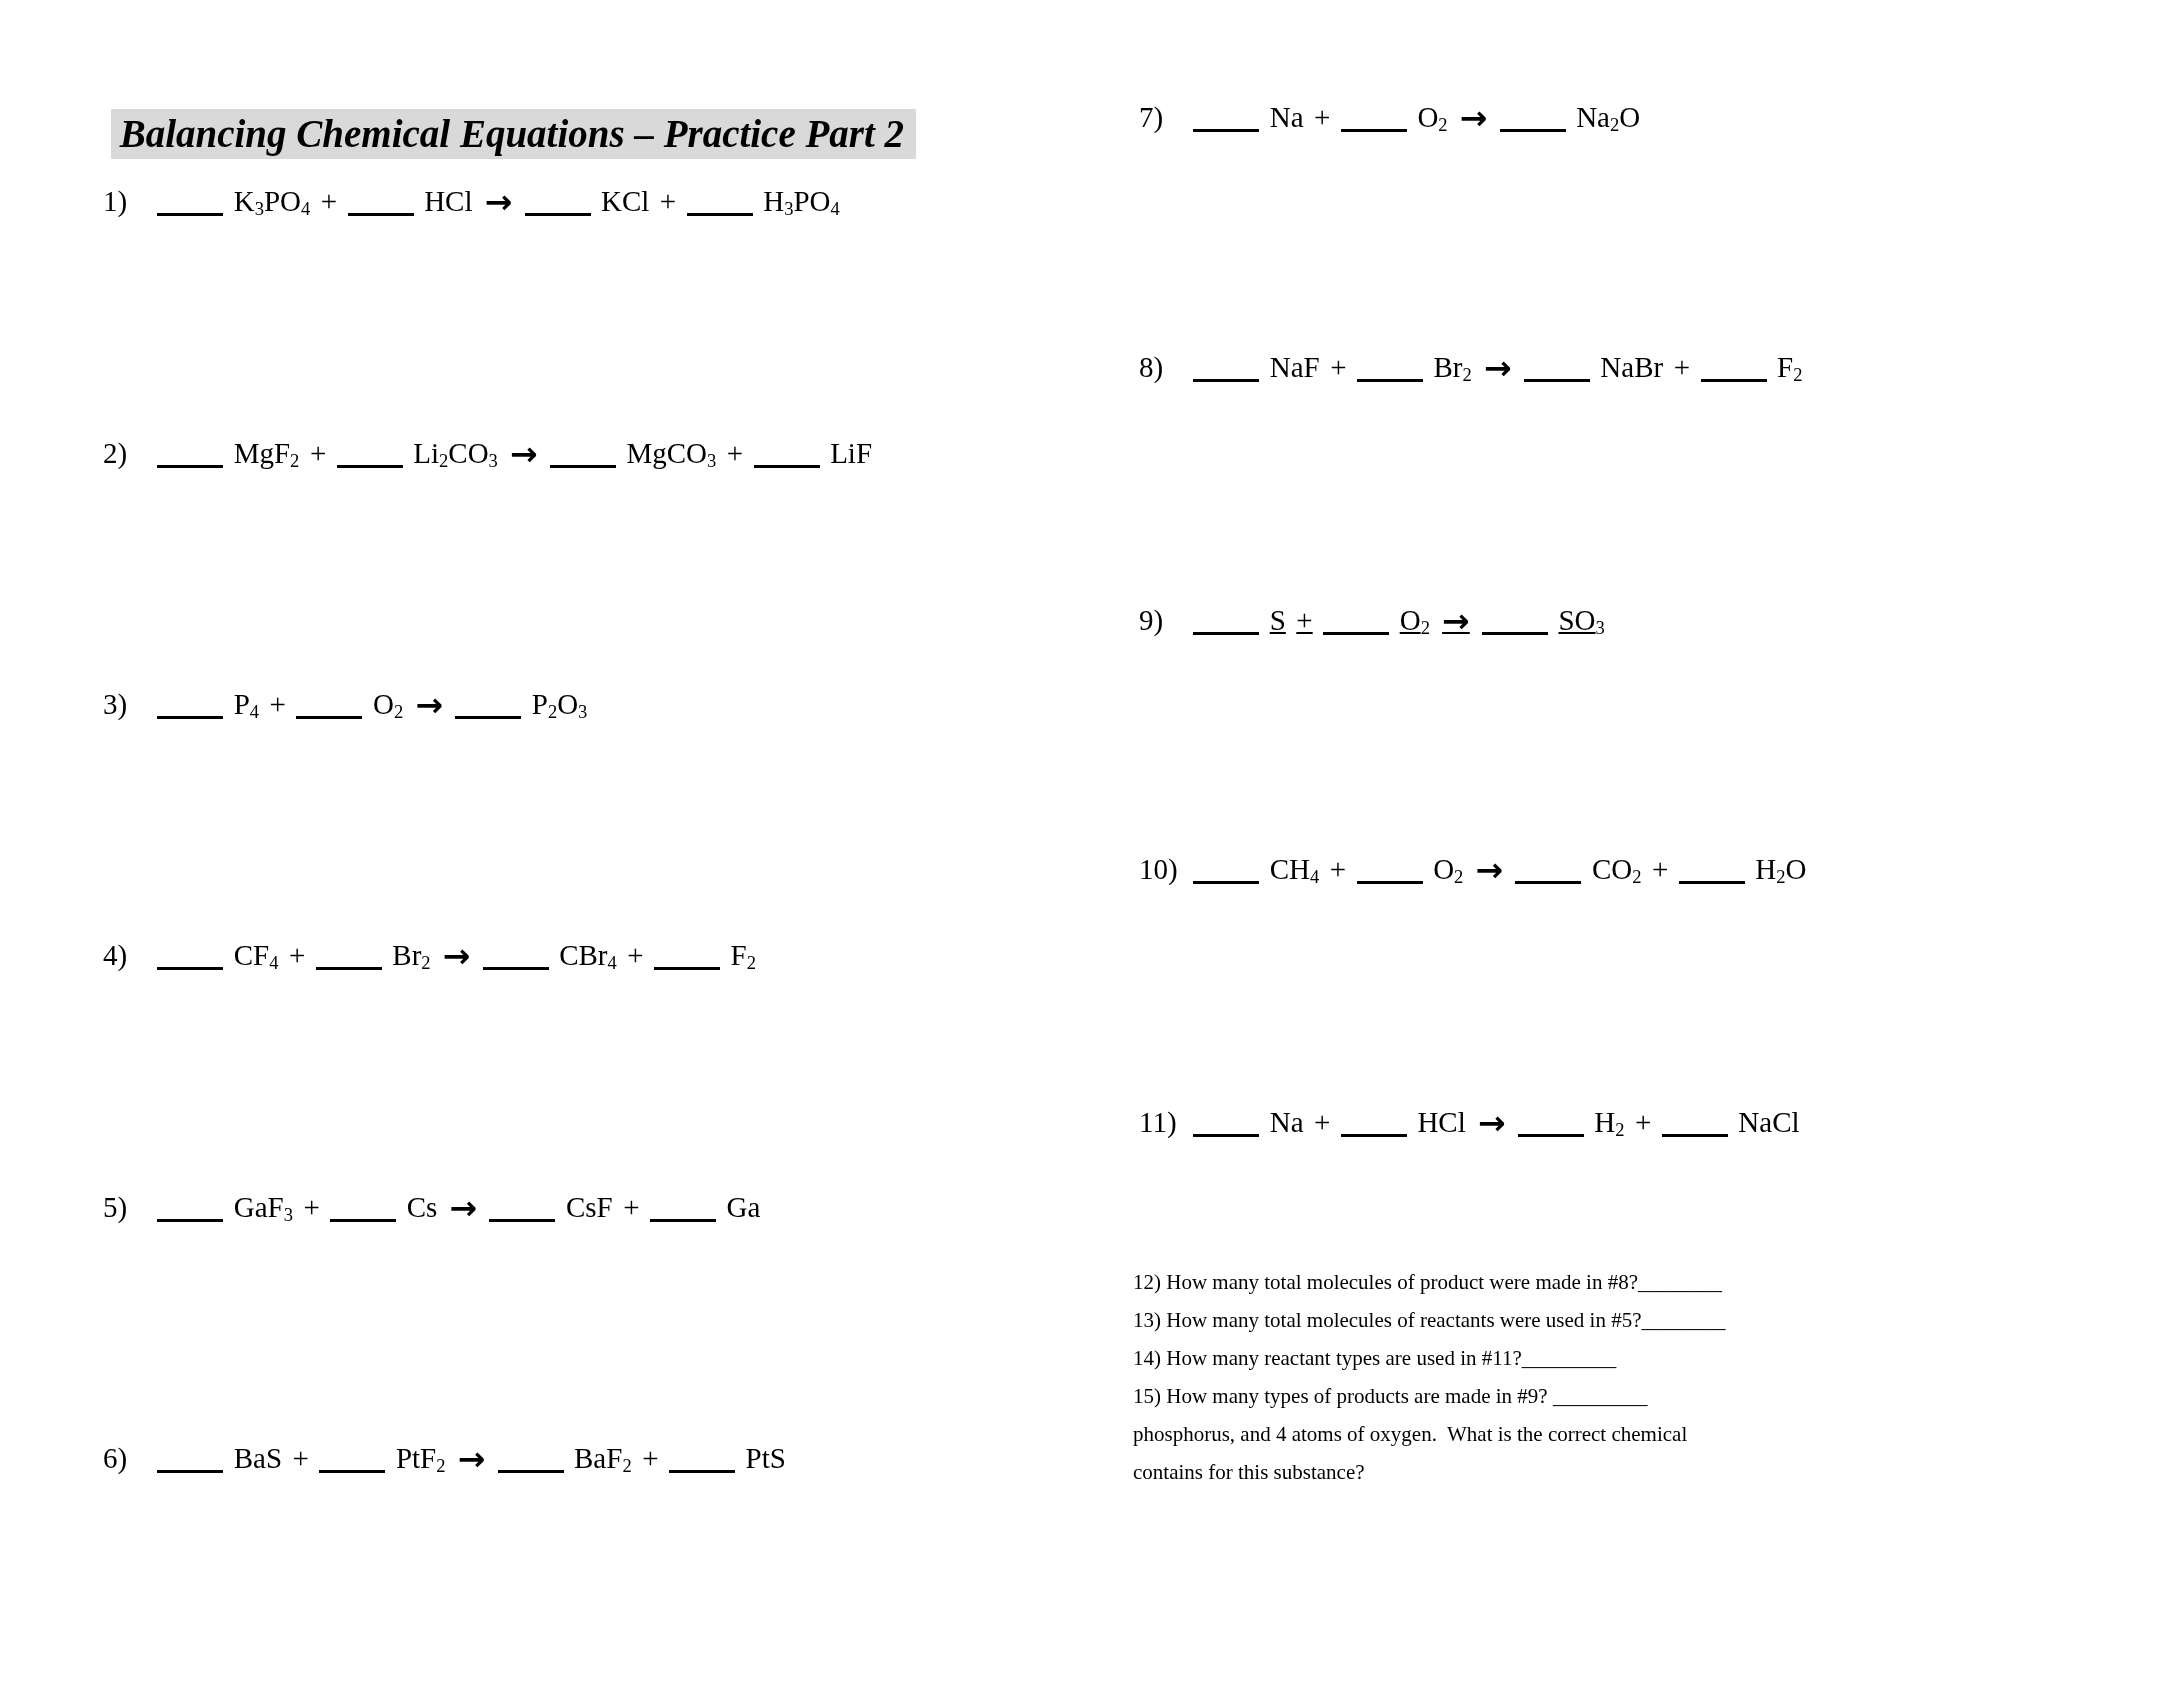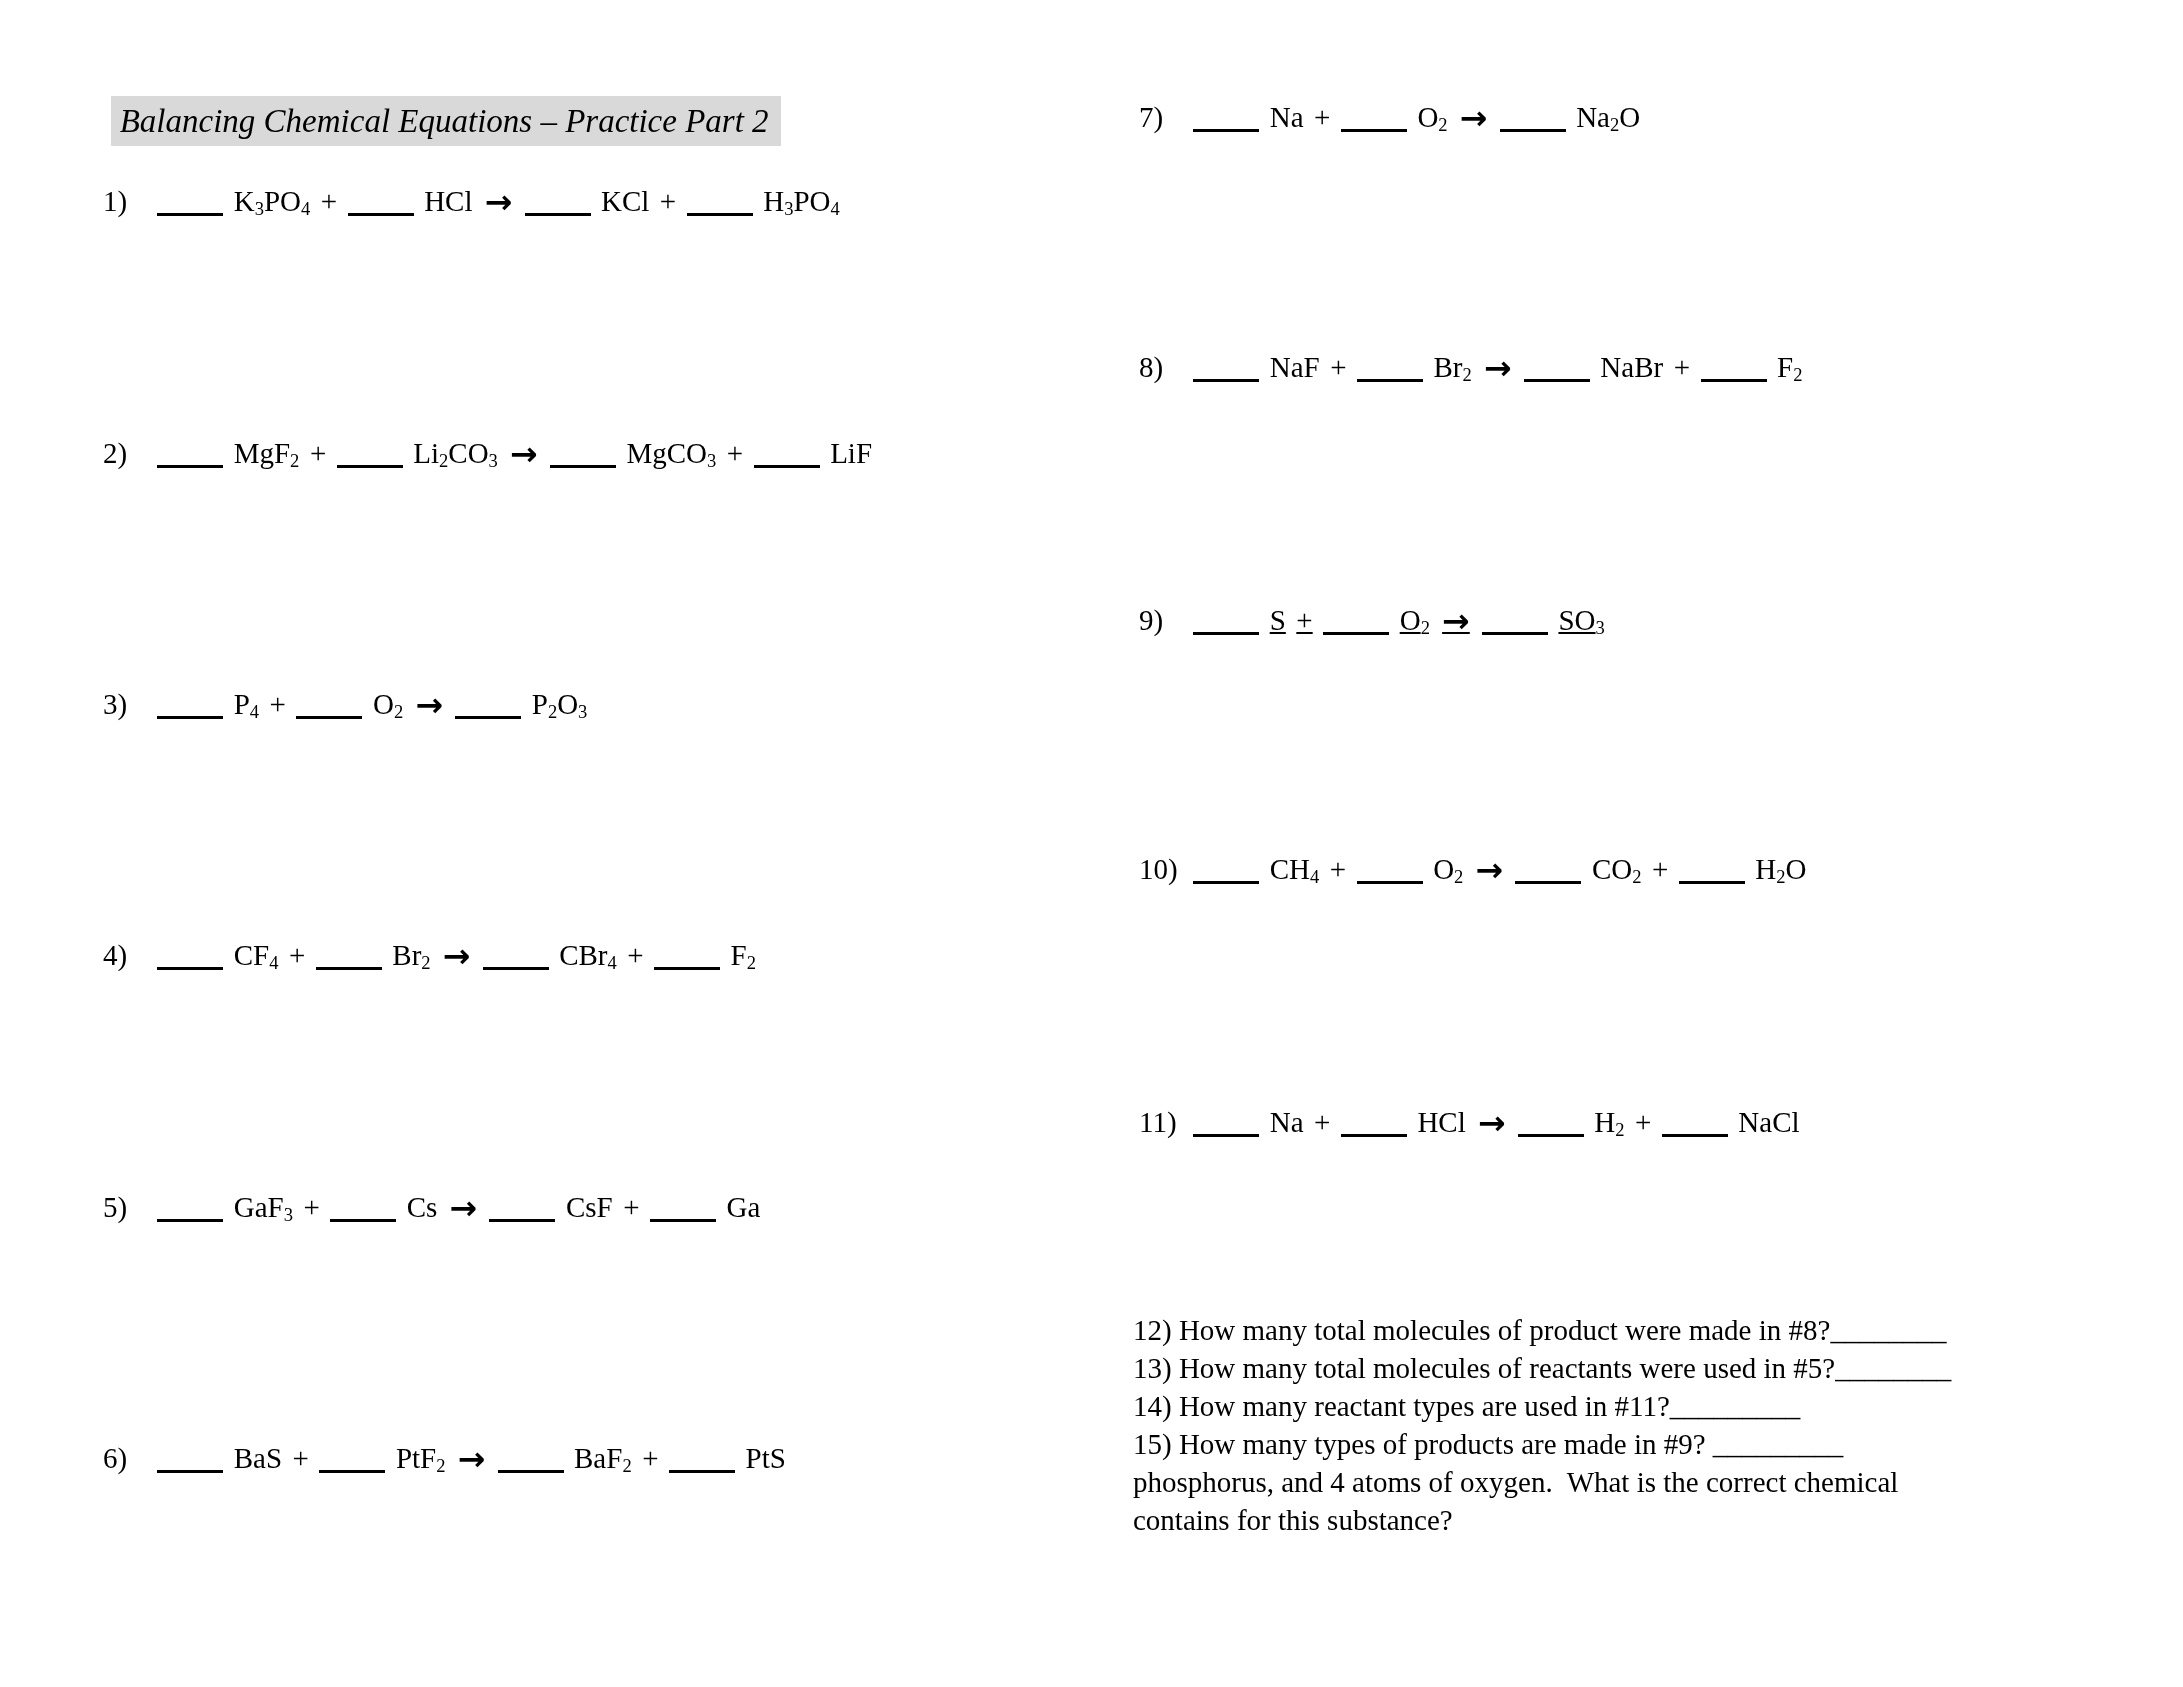--- a/index.html
+++ b/index.html
@@ -6,25 +6,25 @@
   .page {
     position:relative;
     width:2184px; height:1687px;
     background:#ffffff;
     color:#000;
     font-family:"Liberation Serif","DejaVu Serif",serif;
     overflow:hidden;
   }
   .title {
     position:absolute;
-    left:111px; top:96px;
+    left:111px; top:109px;
     display:inline-block;
-    font-size:33px;
+    font-size:39px;
     line-height:50px;
-    font-weight:normal;
+    font-weight:bold;
     font-style:italic;
     padding:0 12.2px 0 8.7px;
     white-space:nowrap;
   }
   .eq-col { position:absolute; top:0; }
   #col-left  { left:99px; }
   #col-right { left:1135px; }
   .eq {
     position:absolute;
     left:4px;
@@ -48,23 +48,23 @@
   .op { margin:0 10.5px; }
   .arrow {
     font-family:"DejaVu Sans",sans-serif;
     font-weight:bold;
     font-size:33px;
     margin:0 12.2px;
     vertical-align:-1.7px;
   }
   .wordq {
     position:absolute;
-    left:1133px; top:1311px;
+    left:1133px; top:1263px;
     width:1026px;
-    font-size:29px;
+    font-size:21px;
     line-height:38px;
   }
   .wordq .line { white-space:pre-wrap; }
 </style>
 </head>
 <body>
 
 <div class="page">
 
   <div class="title" style="background: rgb(217, 217, 217);">Balancing Chemical Equations – Practice Part 2</div>

